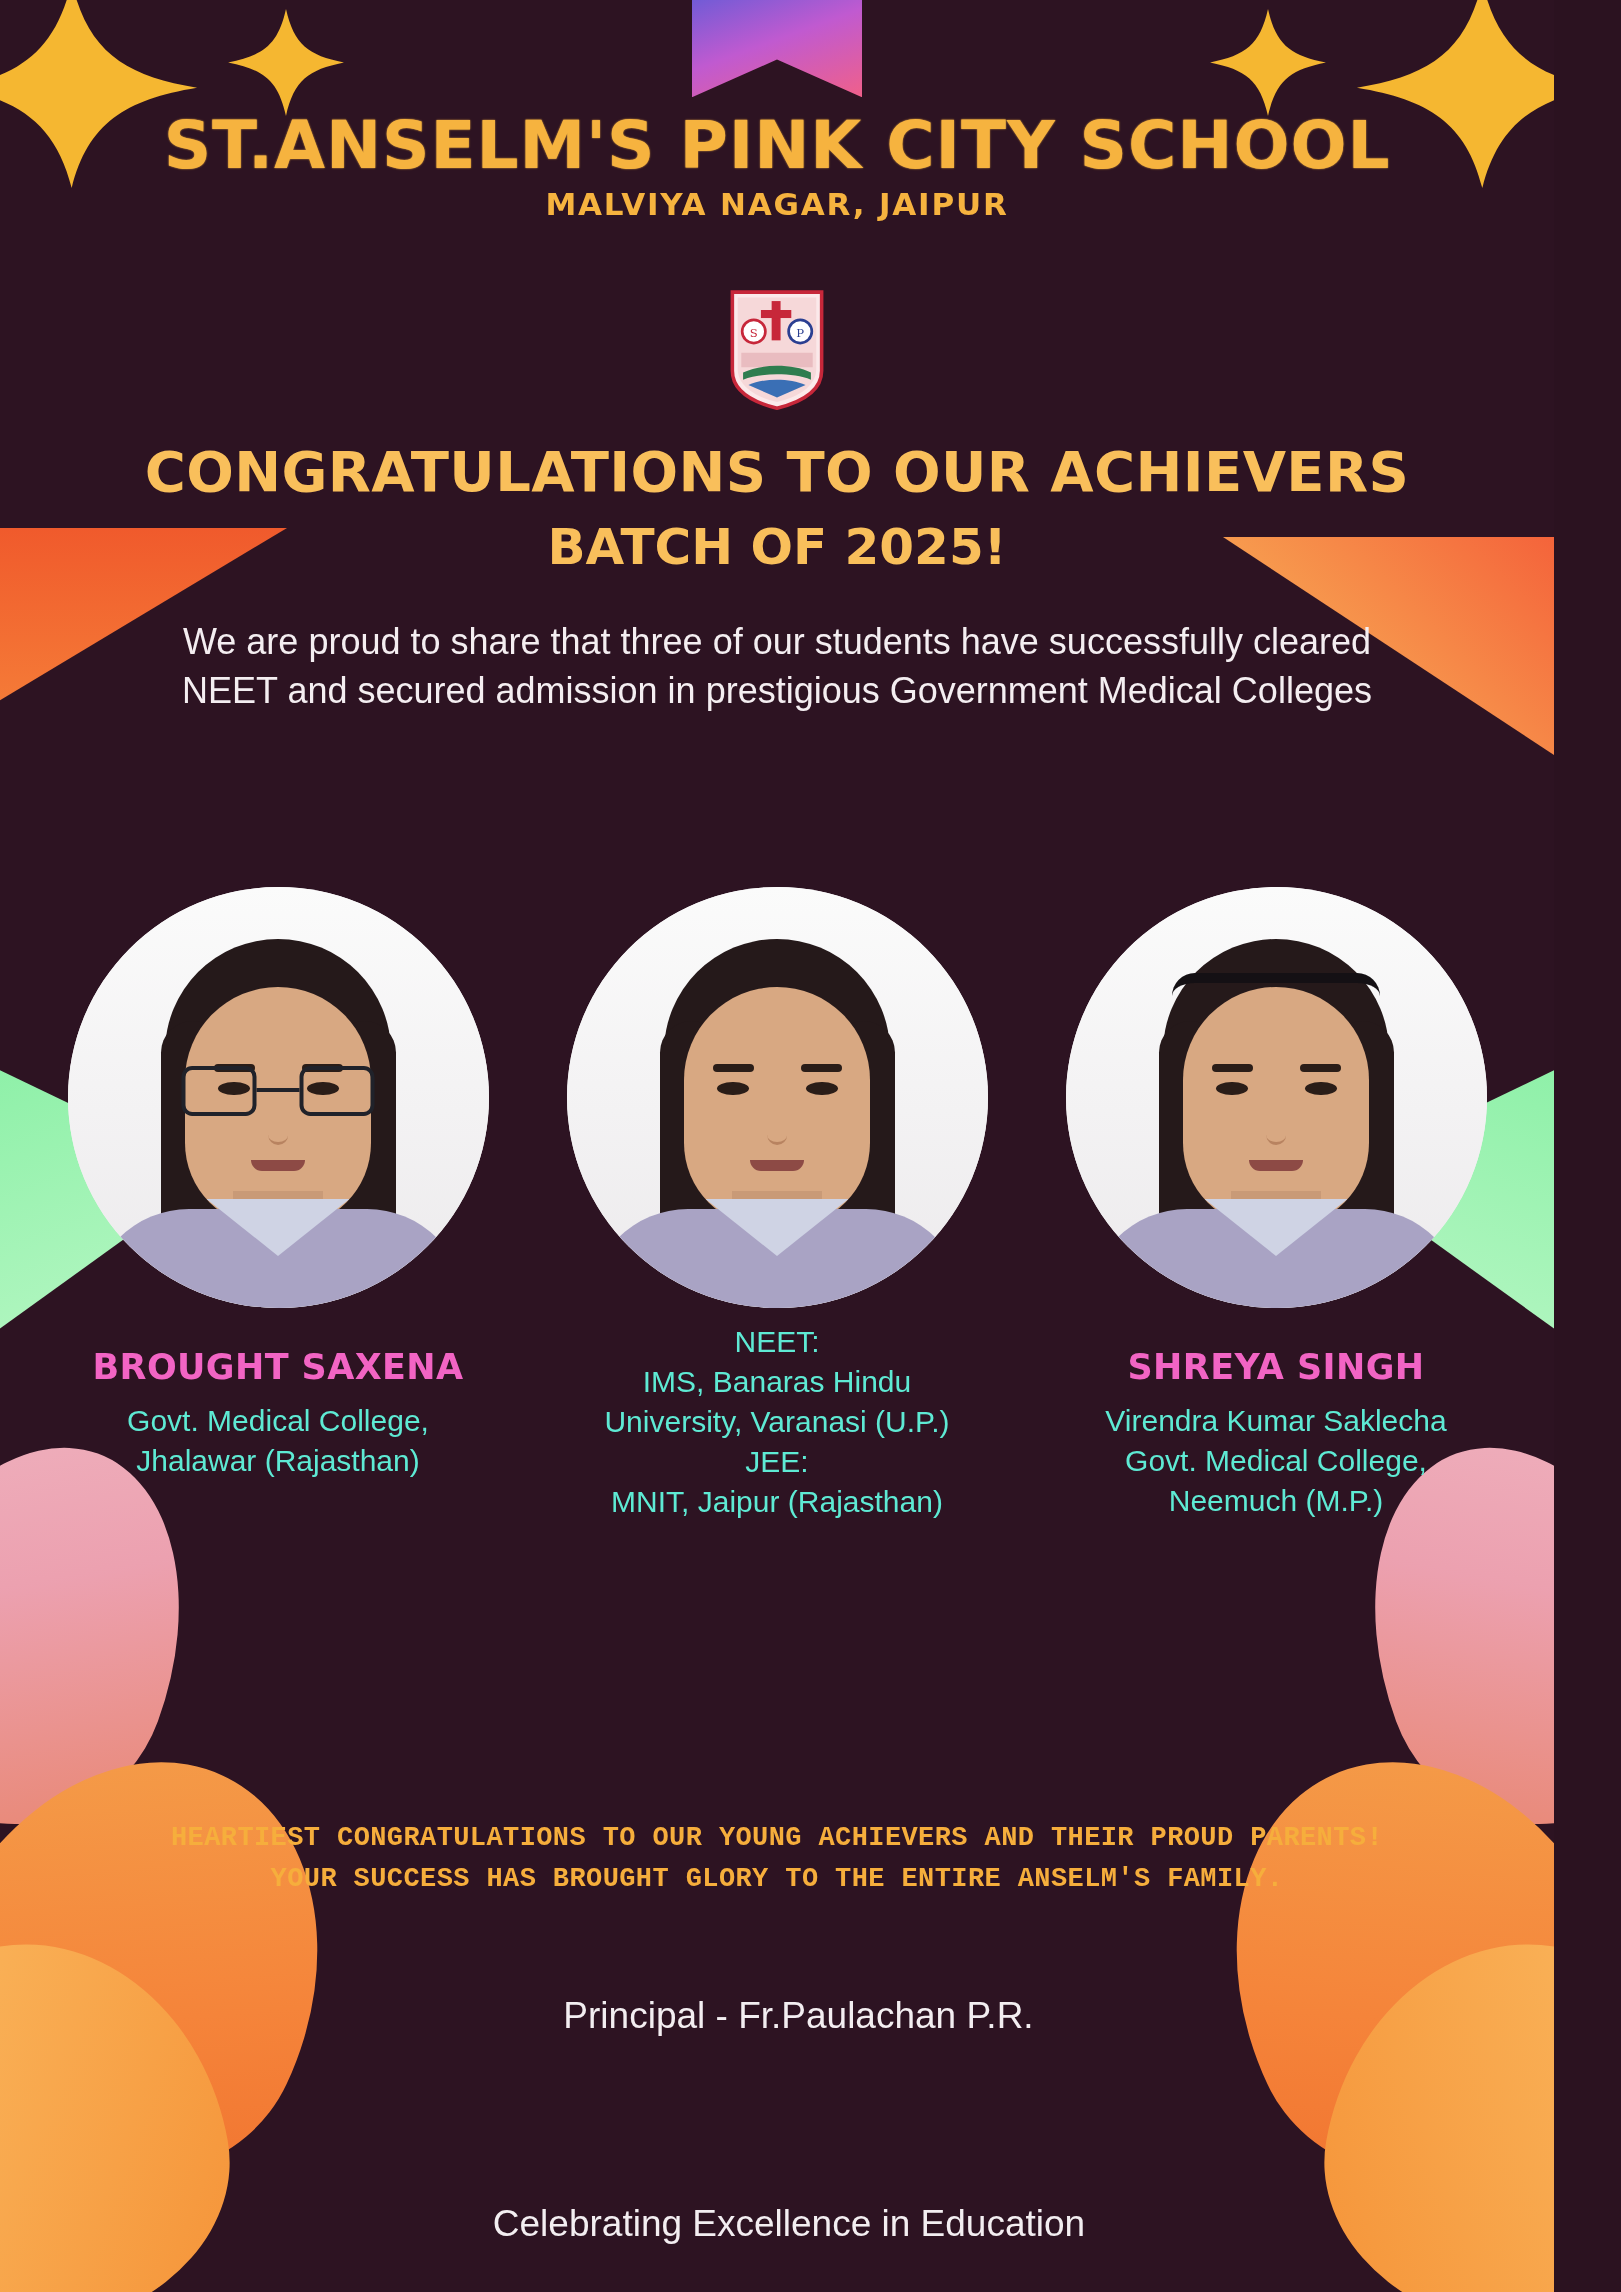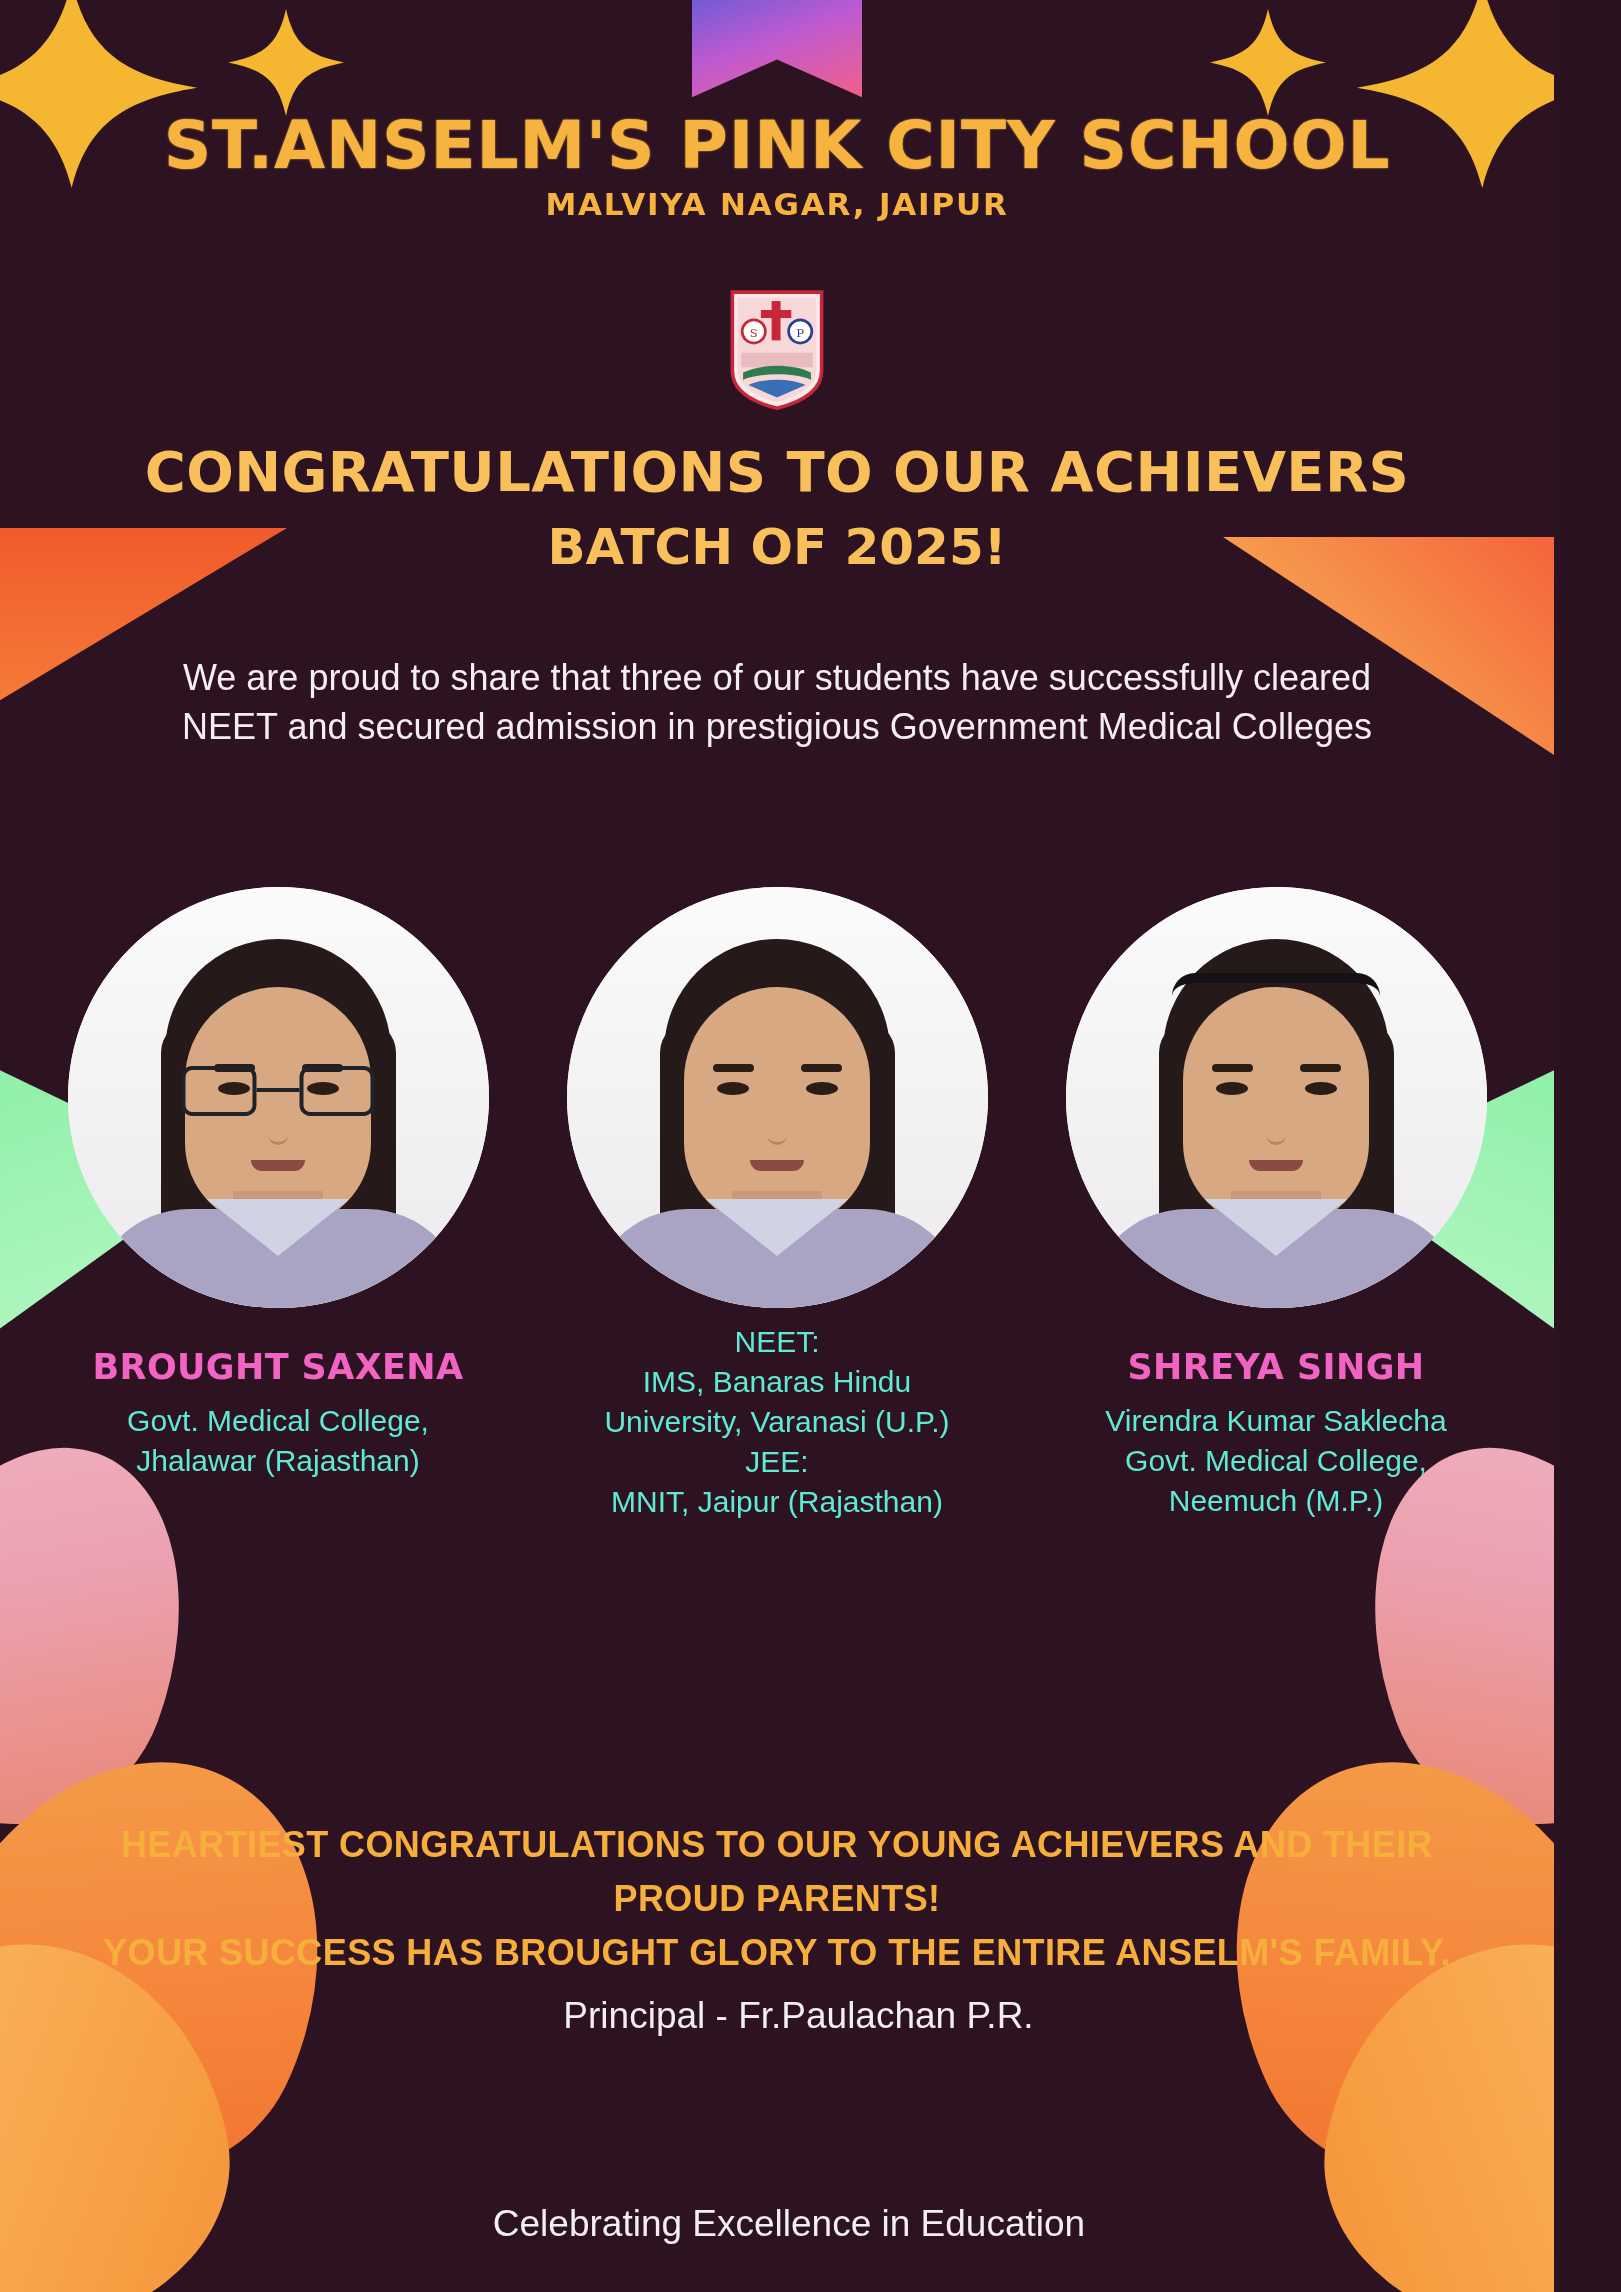--- a/index.html
+++ b/index.html
@@ -152,21 +152,20 @@
 
   .intro {
     position: absolute;
     top: 618px; left: 50%;
     transform: translateX(-50%);
     width: 1272px;
     text-align: center;
     color: #f4eef1;
     font-size: 36px;
     line-height: 1.35;
-    margin-top: 36px;
   }
 
   
   .students {
     position: absolute;
     top: 887px; left: 0; right: 0;
     display: flex;
     justify-content: center;
     gap: 56px;
   }
@@ -194,24 +193,24 @@
     line-height: 1.33;
     white-space: pre-line;
   }
 
   .congrats {
     position: absolute;
     top: 1818px; left: 50%;
     transform: translateX(-50%);
     width: 1451px;
     text-align: center;
-    font-family: Liberation Sans, sans-serif;
+    font-family: Liberation Mono, monospace;
     font-weight: 700;
     color: #f6ae3c;
-    font-size: 36px;
+    font-size: 27px;
     line-height: 1.5;
     letter-spacing: 0.4px;
   }
 
   .principal {
     position: absolute;
     top: 1995px; left: 0; right: 0;
     text-align: center;
     color: #f3eef1;
     font-size: 37px;

